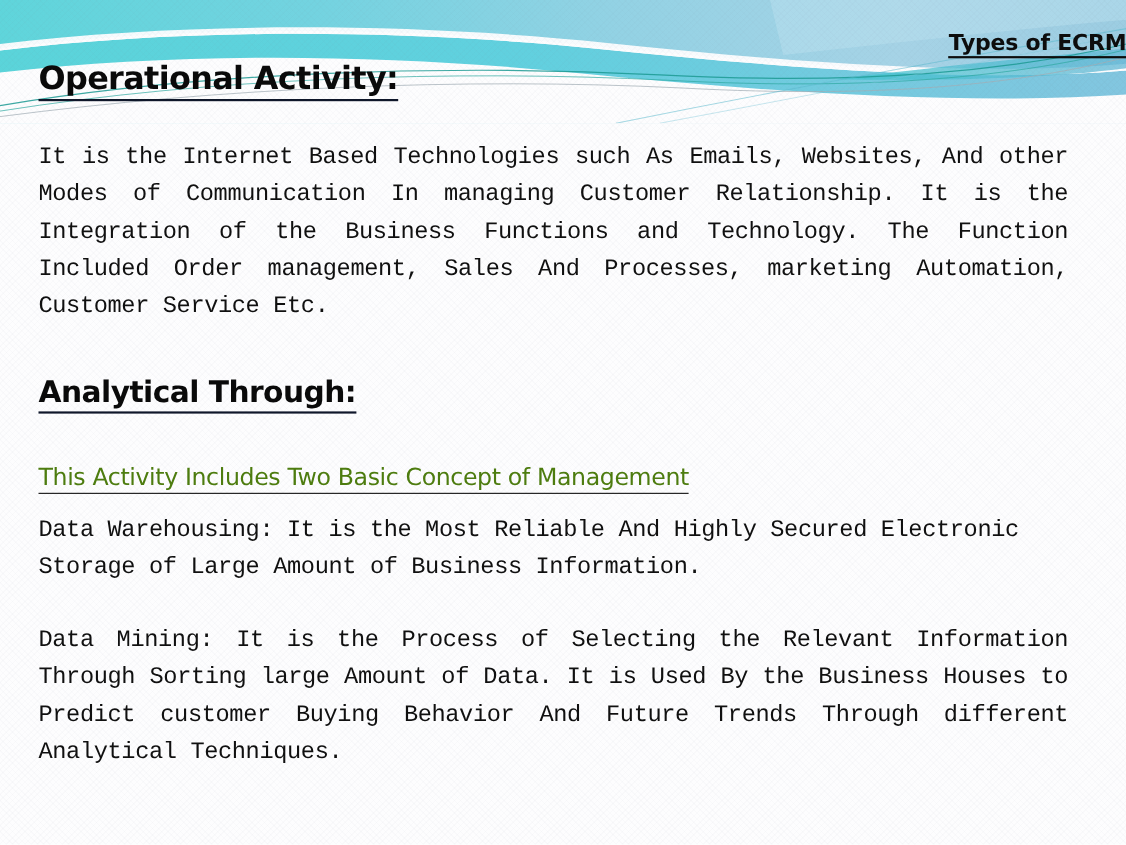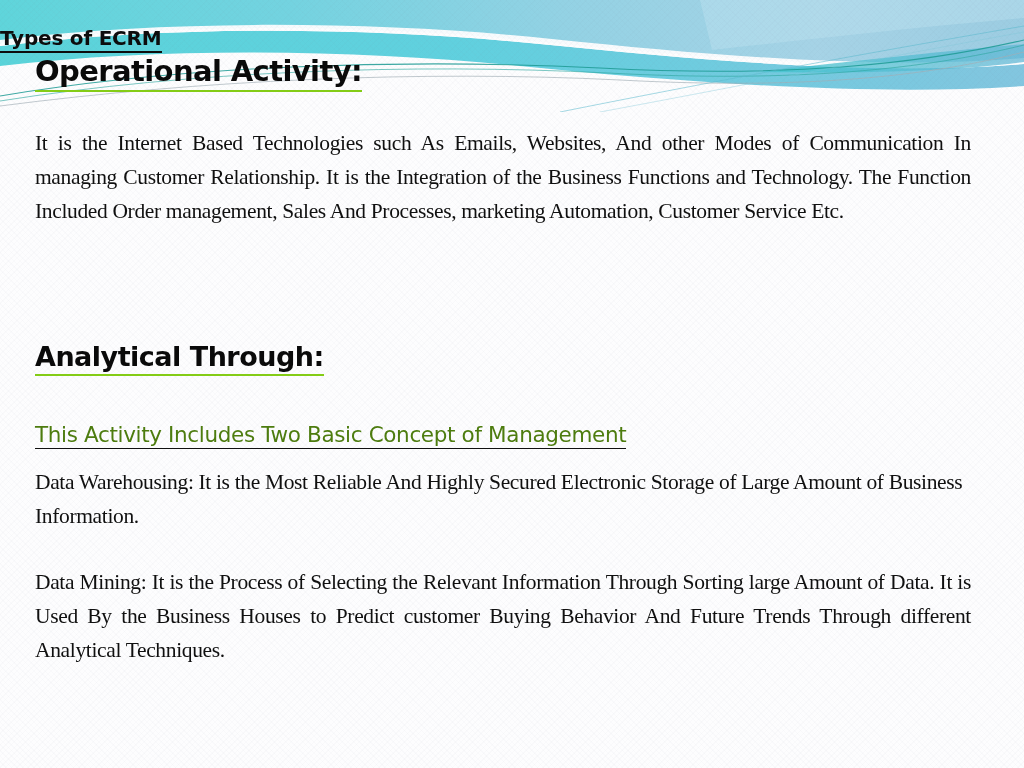--- a/index.html
+++ b/index.html
@@ -66,61 +66,61 @@
     width:1024px;
     height:768px;
     z-index:6;
   }
 
   .slide-title {
     position:absolute;
     top:26px;
     left:0;
     width:1024px;
-    text-align:left;
+    text-align:right;
     font-family:"DejaVu Sans", sans-serif;
     font-size:20px;
     font-weight:bold;
     color:#0d0d0d;
     letter-spacing:-.2px;
   }
   .slide-title span {
     border-bottom:2px solid #0d0d0d;
     padding-bottom:1px;
   }
 
   .heading {
     position:absolute;
     left:35px;
     font-family:"DejaVu Sans", sans-serif;
     font-weight:bold;
     color:#0a0a0a;
     white-space:nowrap;
   }
   .heading span {
-    border-bottom:2px solid #84cc16;
+    border-bottom:2px solid #0f172a;
     padding-bottom:2px;
   }
 
   #heading-operational {
     top:54px;
     font-size:29px;
     letter-spacing:-.6px;
   }
   #heading-analytical {
     top:341px;
     font-size:27px;
     letter-spacing:-.5px;
   }
 
   .para {
     position:absolute;
     left:35px;
     width:936px;
-    font-family:Liberation Serif, serif;
+    font-family:Liberation Mono, monospace;
     font-size:21.5px;
     line-height:34px;
     color:#101010;
     letter-spacing:-.35px;
   }
   .para.justify { text-align:justify; text-align-last:left; }
   .para.left    { text-align:left; }
 
   #para-operational { top:126px; }
 

